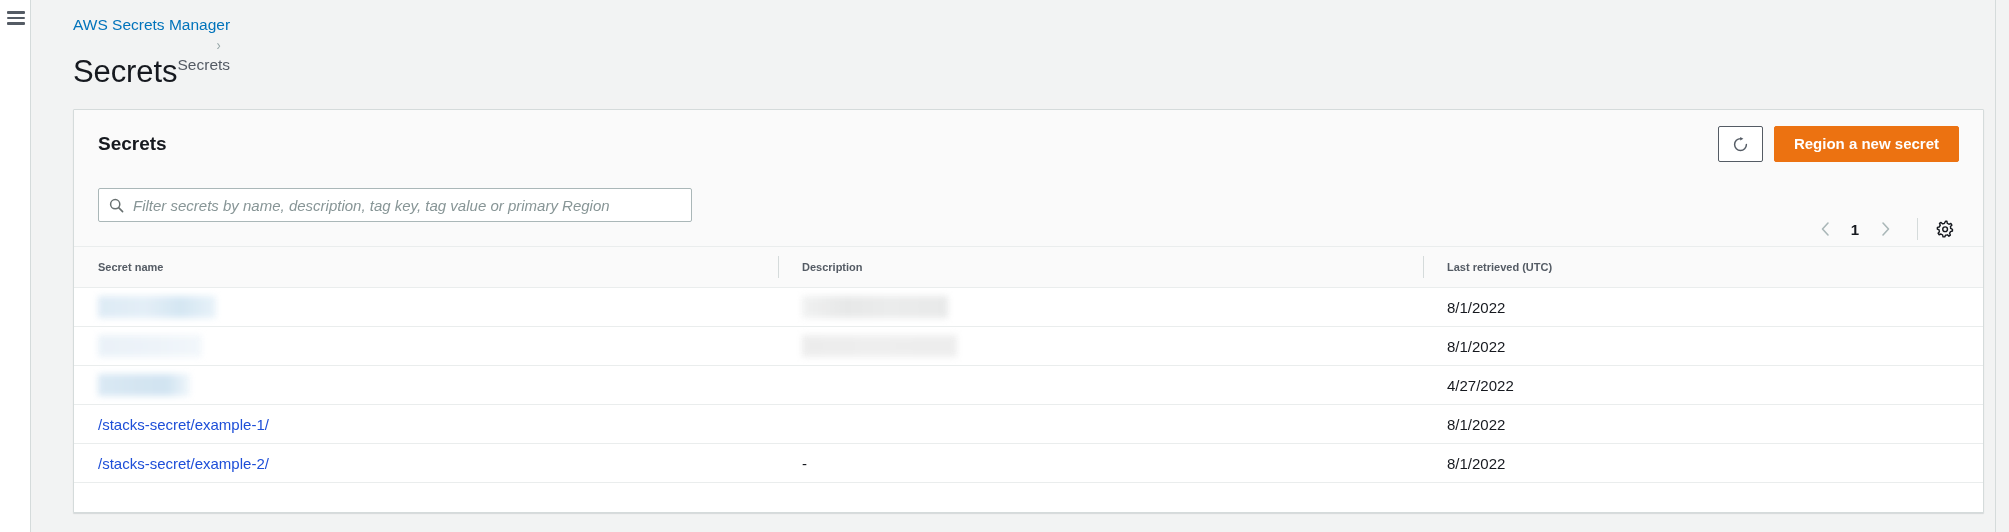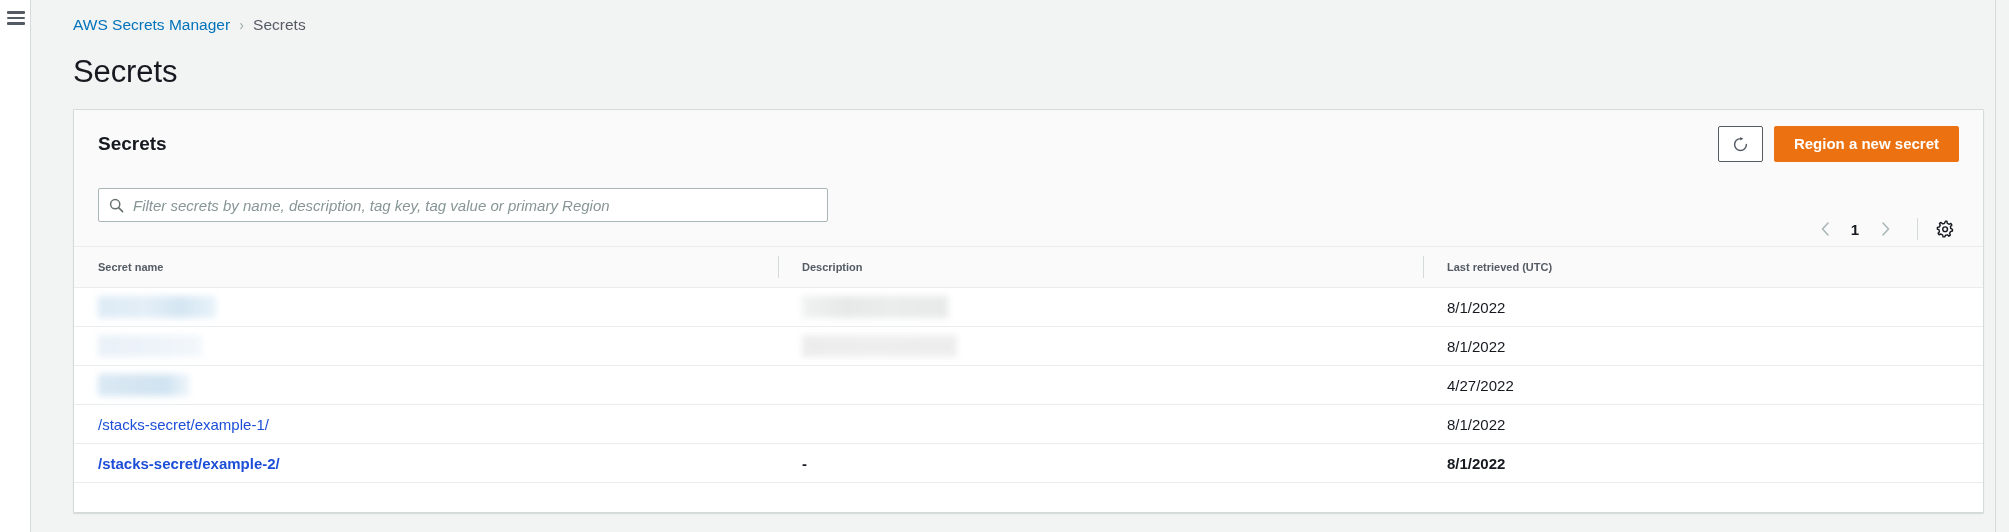--- a/index.html
+++ b/index.html
@@ -69,20 +69,21 @@
   
   .breadcrumb {
     position: absolute;
     top: 15px;
     left: 42px;
     display: flex;
     align-items: flex-end;
     font-size: 15.5px;
     line-height: 20px;
     white-space: nowrap;
+    flex-direction: column;
   }
   .crumb-link {
     color: #0073bb;
     text-decoration: none;
     cursor: pointer;
   }
   .crumb-sep {
     color: #95a5a6;
     margin: 0 9px;
     font-size: 15px;
@@ -178,21 +179,21 @@
     position: relative;
     height: 58px;
     background: #fafafa;
     padding: 0 24px;
   }
 
   .search-wrap {
     position: absolute;
     top: 0px;
     left: 24px;
-    width: 730px;
+    width: 594px;
     height: 34px;
     border-radius: 13px;
   }
   .search-box {
     width: 100%;
     height: 34px;
     border: 1px solid #aab7b8;
     border-radius: 2px;
     background: #ffffff;
     display: flex;
@@ -294,21 +295,21 @@
   .tbl tbody td {
     height: 39px;
     border-bottom: 1px solid #eaeded;
     font-size: 15px;
     color: #16191f;
     padding: 0 0 0 24px;
     vertical-align: middle;
     background: #ffffff;
     position: relative;
   }
-  .tbl tbody tr:last-child td { border-bottom: 1px solid #eaeded; font-weight: bold; }
+  .tbl tbody tr:last-child td { border-bottom: 1px solid #eaeded; }
 
   .secret-link {
     color: #1d4ed8;
     text-decoration: none;
     cursor: pointer;
     font-size: 15px;
   }
 
   .dash { color: #16191f; }
 

